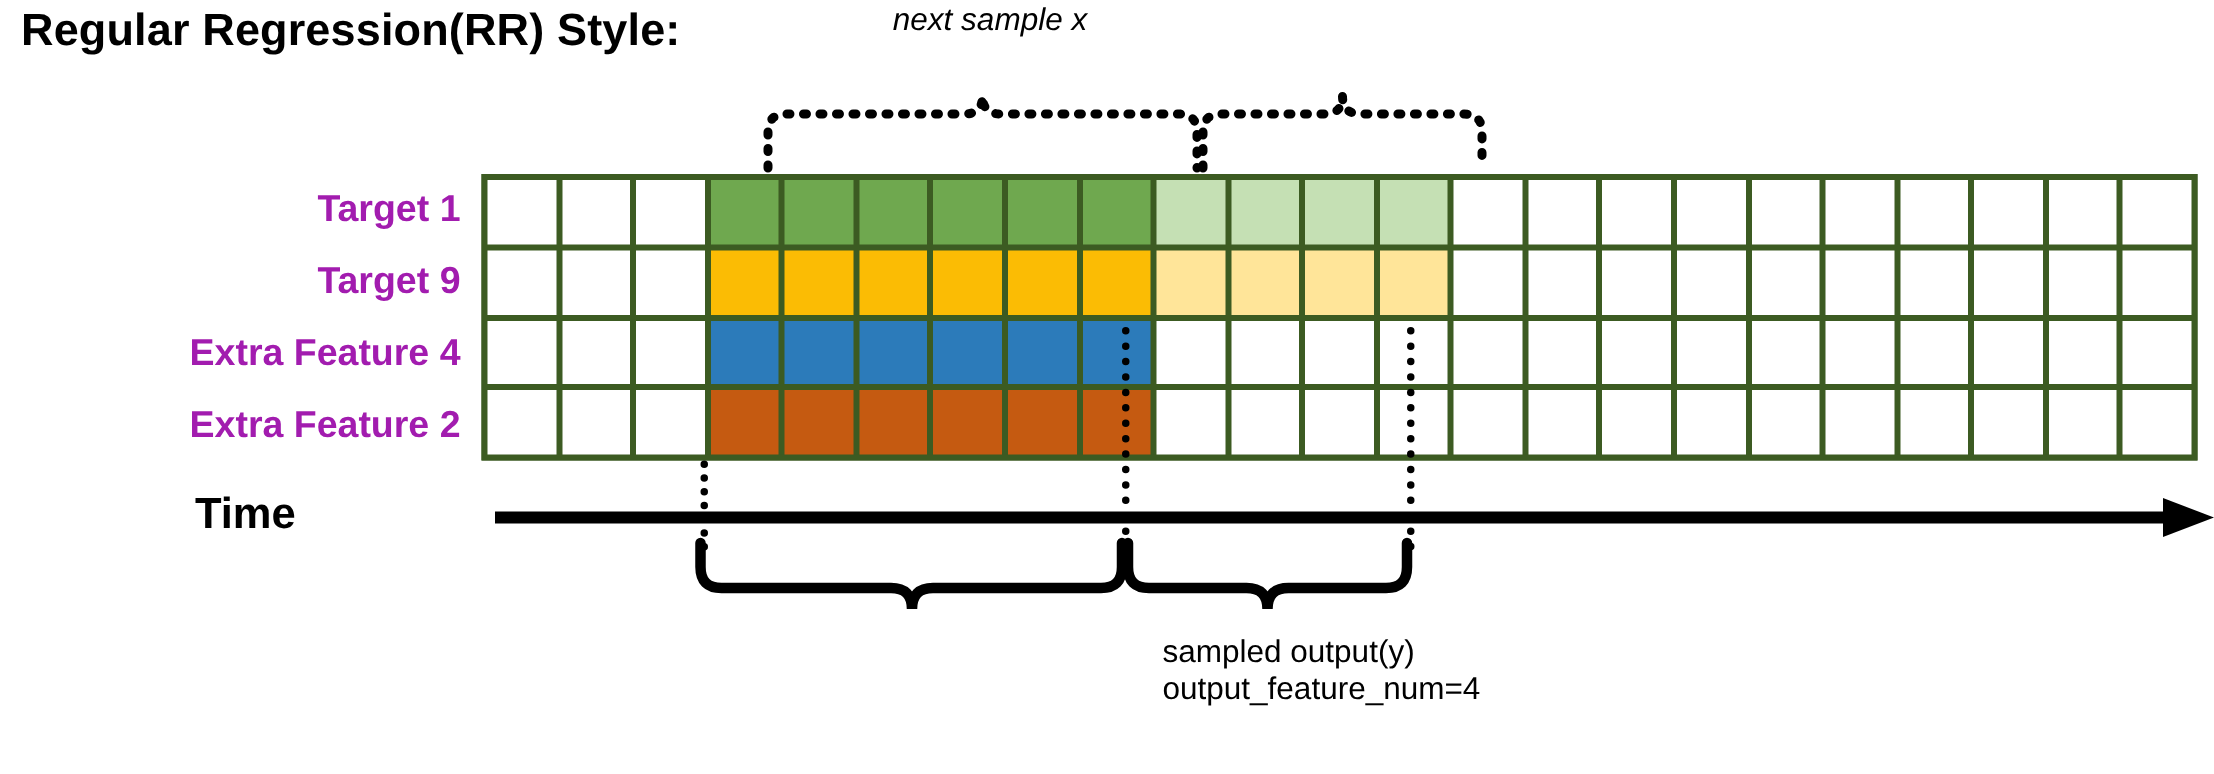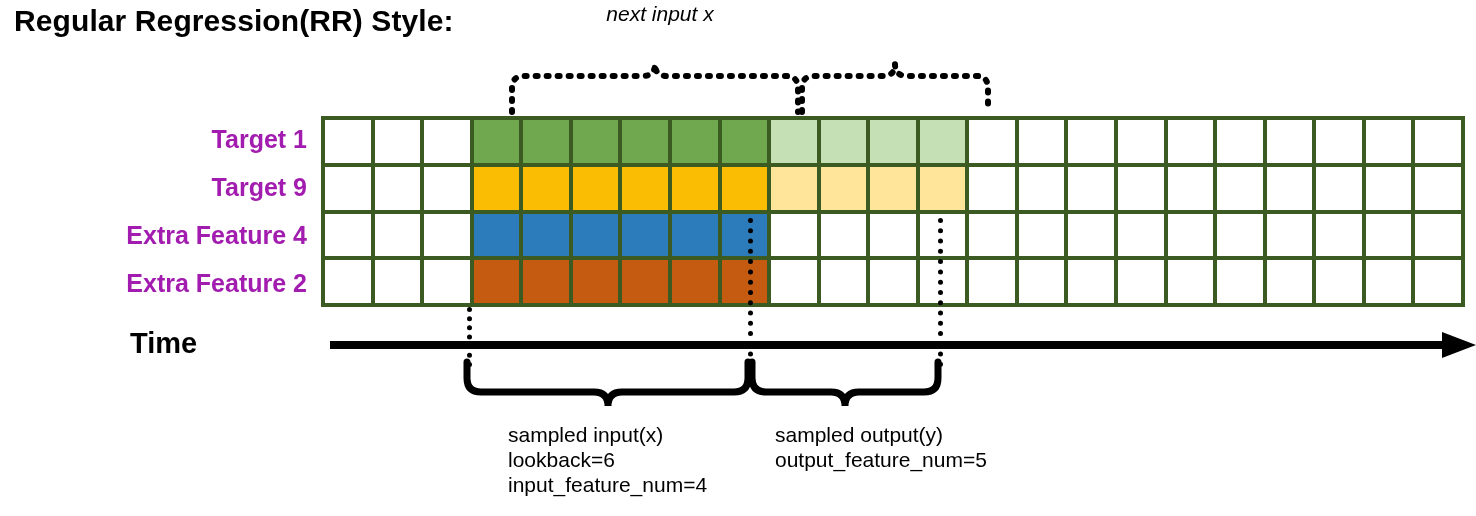--- a/index.html
+++ b/index.html
@@ -79,21 +79,21 @@
   }
   .annot div{white-space:nowrap;}
 </style>
 </head>
 <body>
 
 <div id="stage">
 
   <div class="title">Regular Regression(RR) Style:</div>
 
-  <div class="toplabel" style="left:520px;width:280px;">next input x</div>
+  <div class="toplabel" style="left:520px;width:280px;">next sample x</div>
 
   <svg class="ovl" viewBox="0 0 1476 516" xmlns="http://www.w3.org/2000/svg">
 
     <path d="M512,112 L512,88 Q512,76 524,76 L643,76 Q655,76 655,64 Q655,76 667,76 L786,76 Q798,76 798,88 L798,112" fill="none" stroke="#000" stroke-width="6" stroke-dasharray="2 9" stroke-linecap="round"></path>
 
     <path d="M802,112 L802,88 Q802,76 814,76 L883,76 Q895,76 895,64 Q895,76 907,76 L976,76 Q988,76 988,88 L988,112" fill="none" stroke="#000" stroke-width="6" stroke-dasharray="2 9" stroke-linecap="round"></path>
   </svg>
 
   <div class="rowlabel-wrap" style="top:125px;">
     <div class="rowlabel">Target 1</div>
@@ -213,23 +213,18 @@
     <polygon points="1112,2 1146,15 1112,28" fill="#000"></polygon>
   </svg>
 
   <svg class="ovl" viewBox="0 0 1476 516" xmlns="http://www.w3.org/2000/svg">
 
     <path d="M467,362 L467,378 Q467,392 481,392 L594,392 Q608,392 608,406 Q608,392 622,392 L734,392 Q748,392 748,378 L748,362" fill="none" stroke="#000" stroke-width="7" stroke-linecap="round"></path>
 
     <path d="M752,362 L752,378 Q752,392 766,392 L831,392 Q845,392 845,406 Q845,392 859,392 L924,392 Q938,392 938,378 L938,362" fill="none" stroke="#000" stroke-width="7" stroke-linecap="round"></path>
   </svg>
 
-  <div class="annot" style="left:508px;">
-    <div>sampled input(x)</div>
-    <div>lookback=6</div>
-    <div>input_feature_num=4</div>
-  </div>
   <div class="annot" style="left:775px;">
     <div>sampled output(y)</div>
-    <div>output_feature_num=5</div>
+    <div>output_feature_num=4</div>
   </div>
 
 </div>
 
 </body></html>

